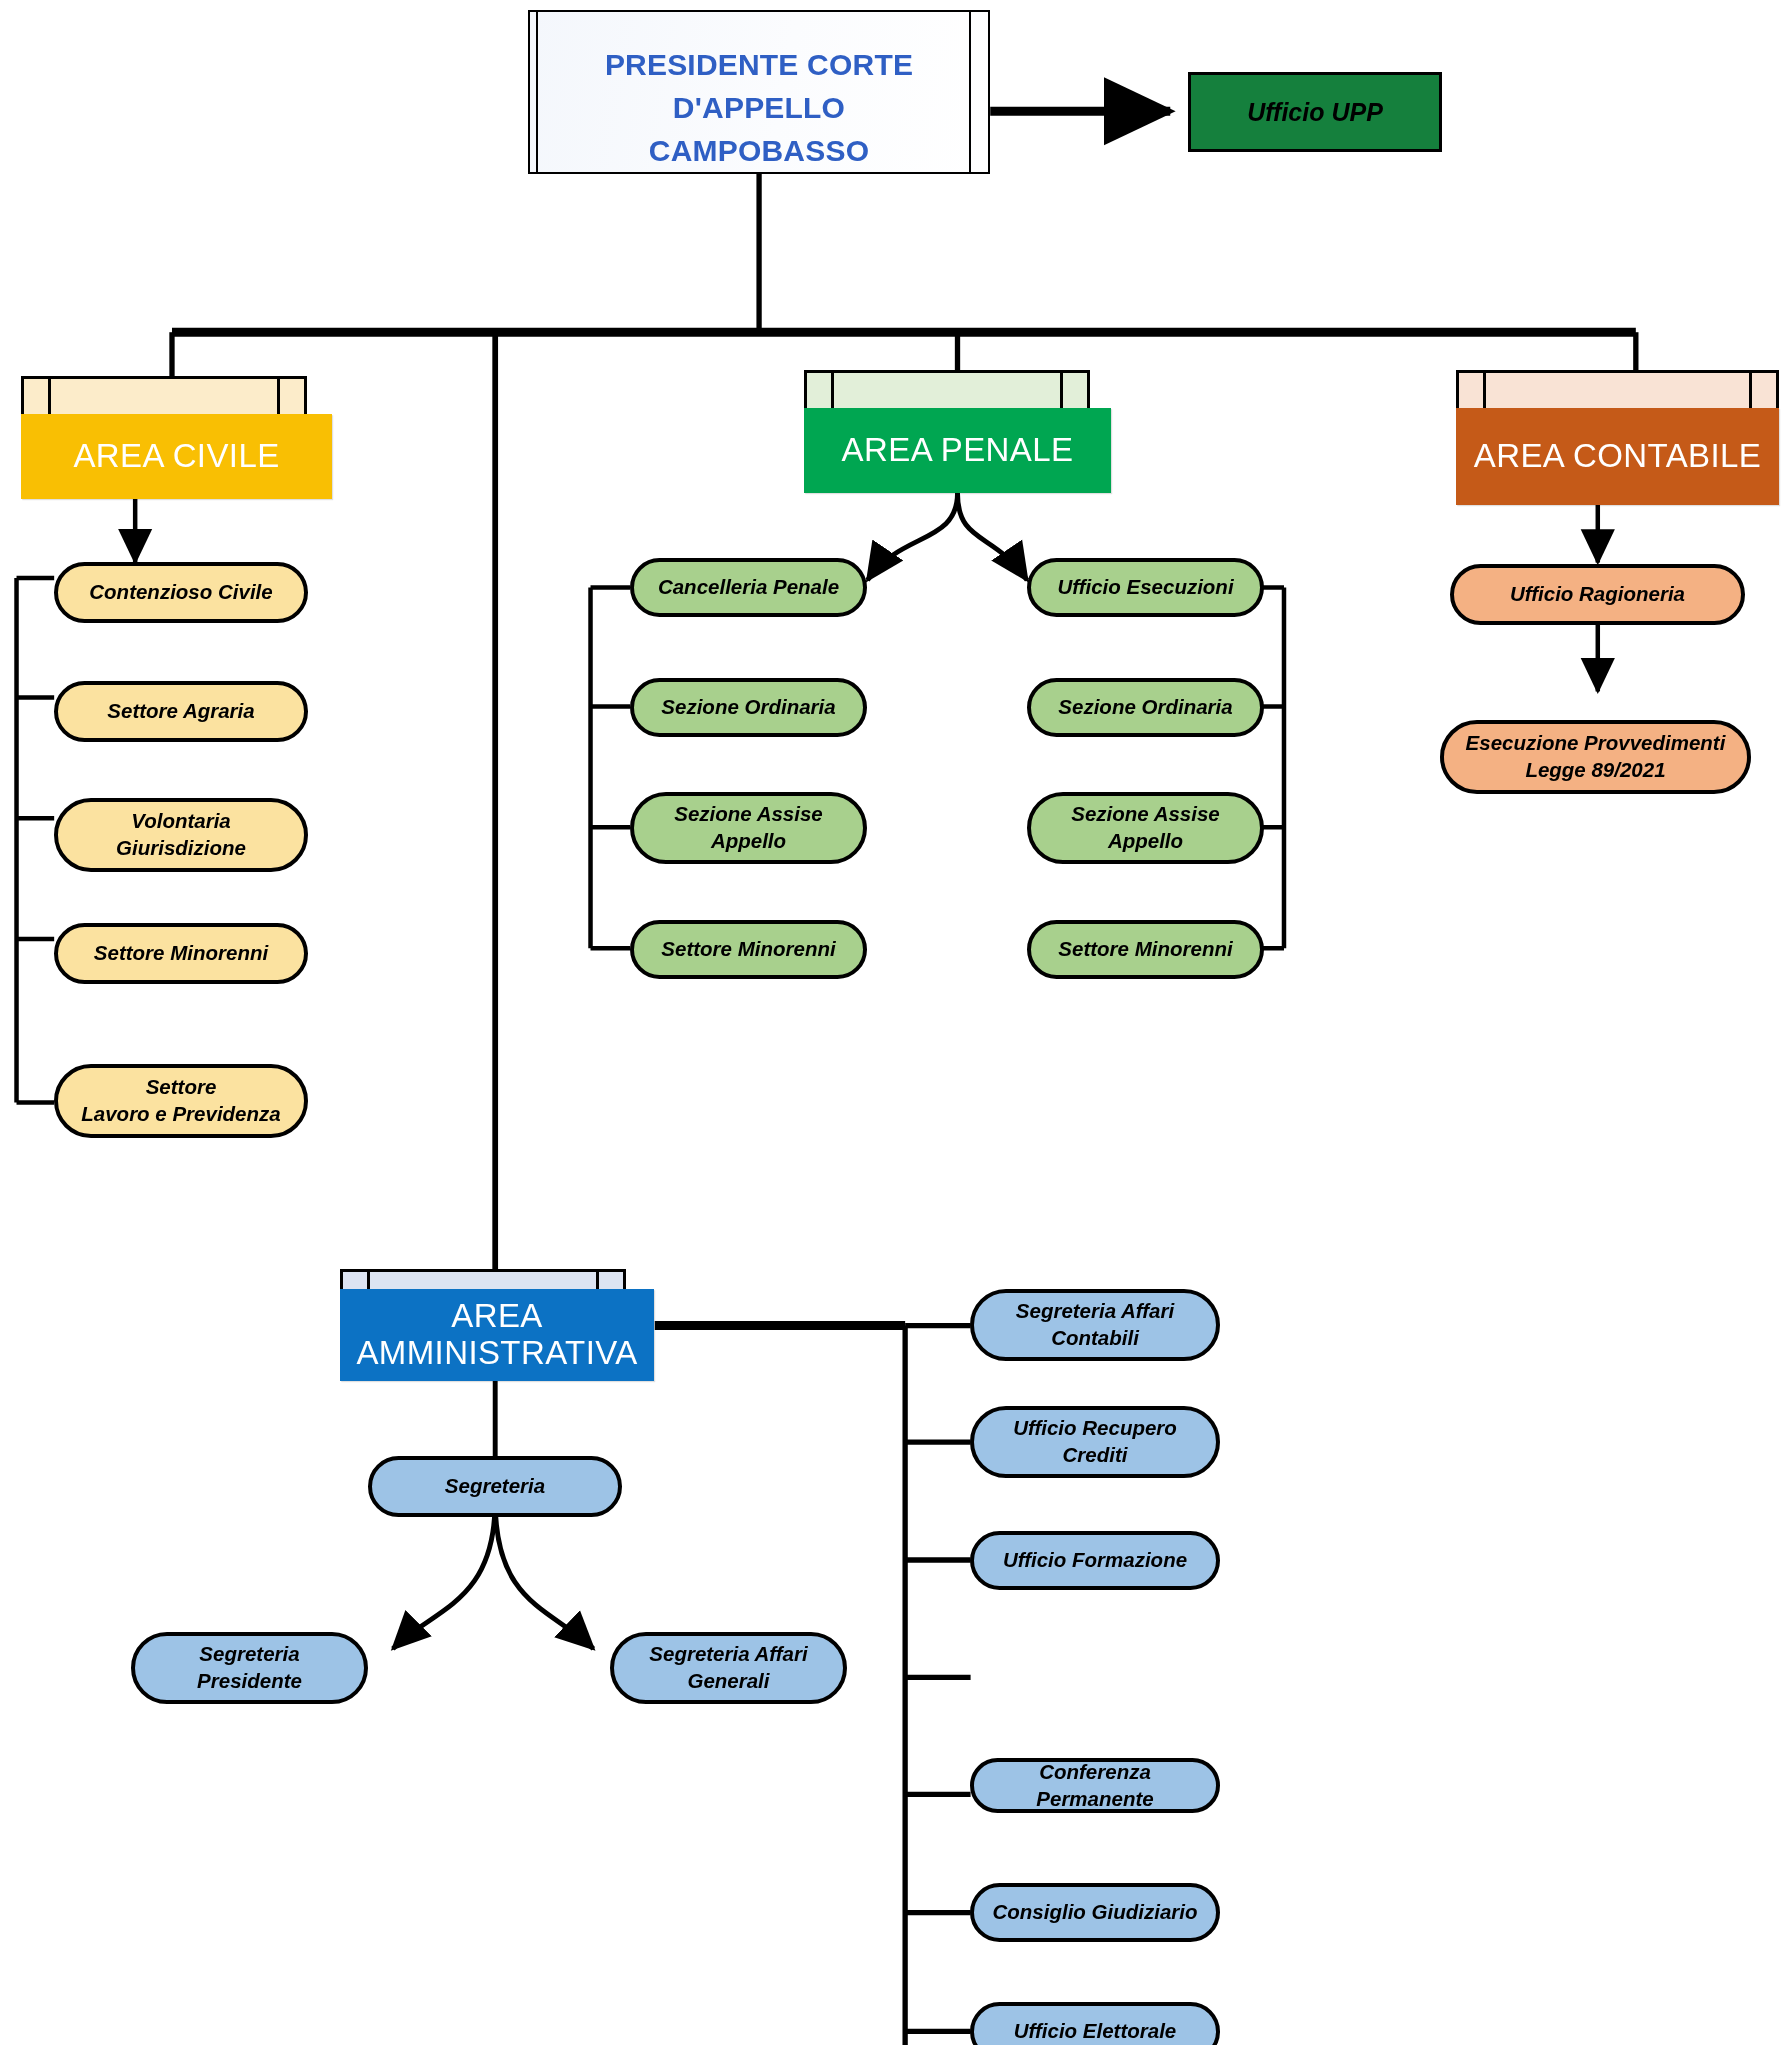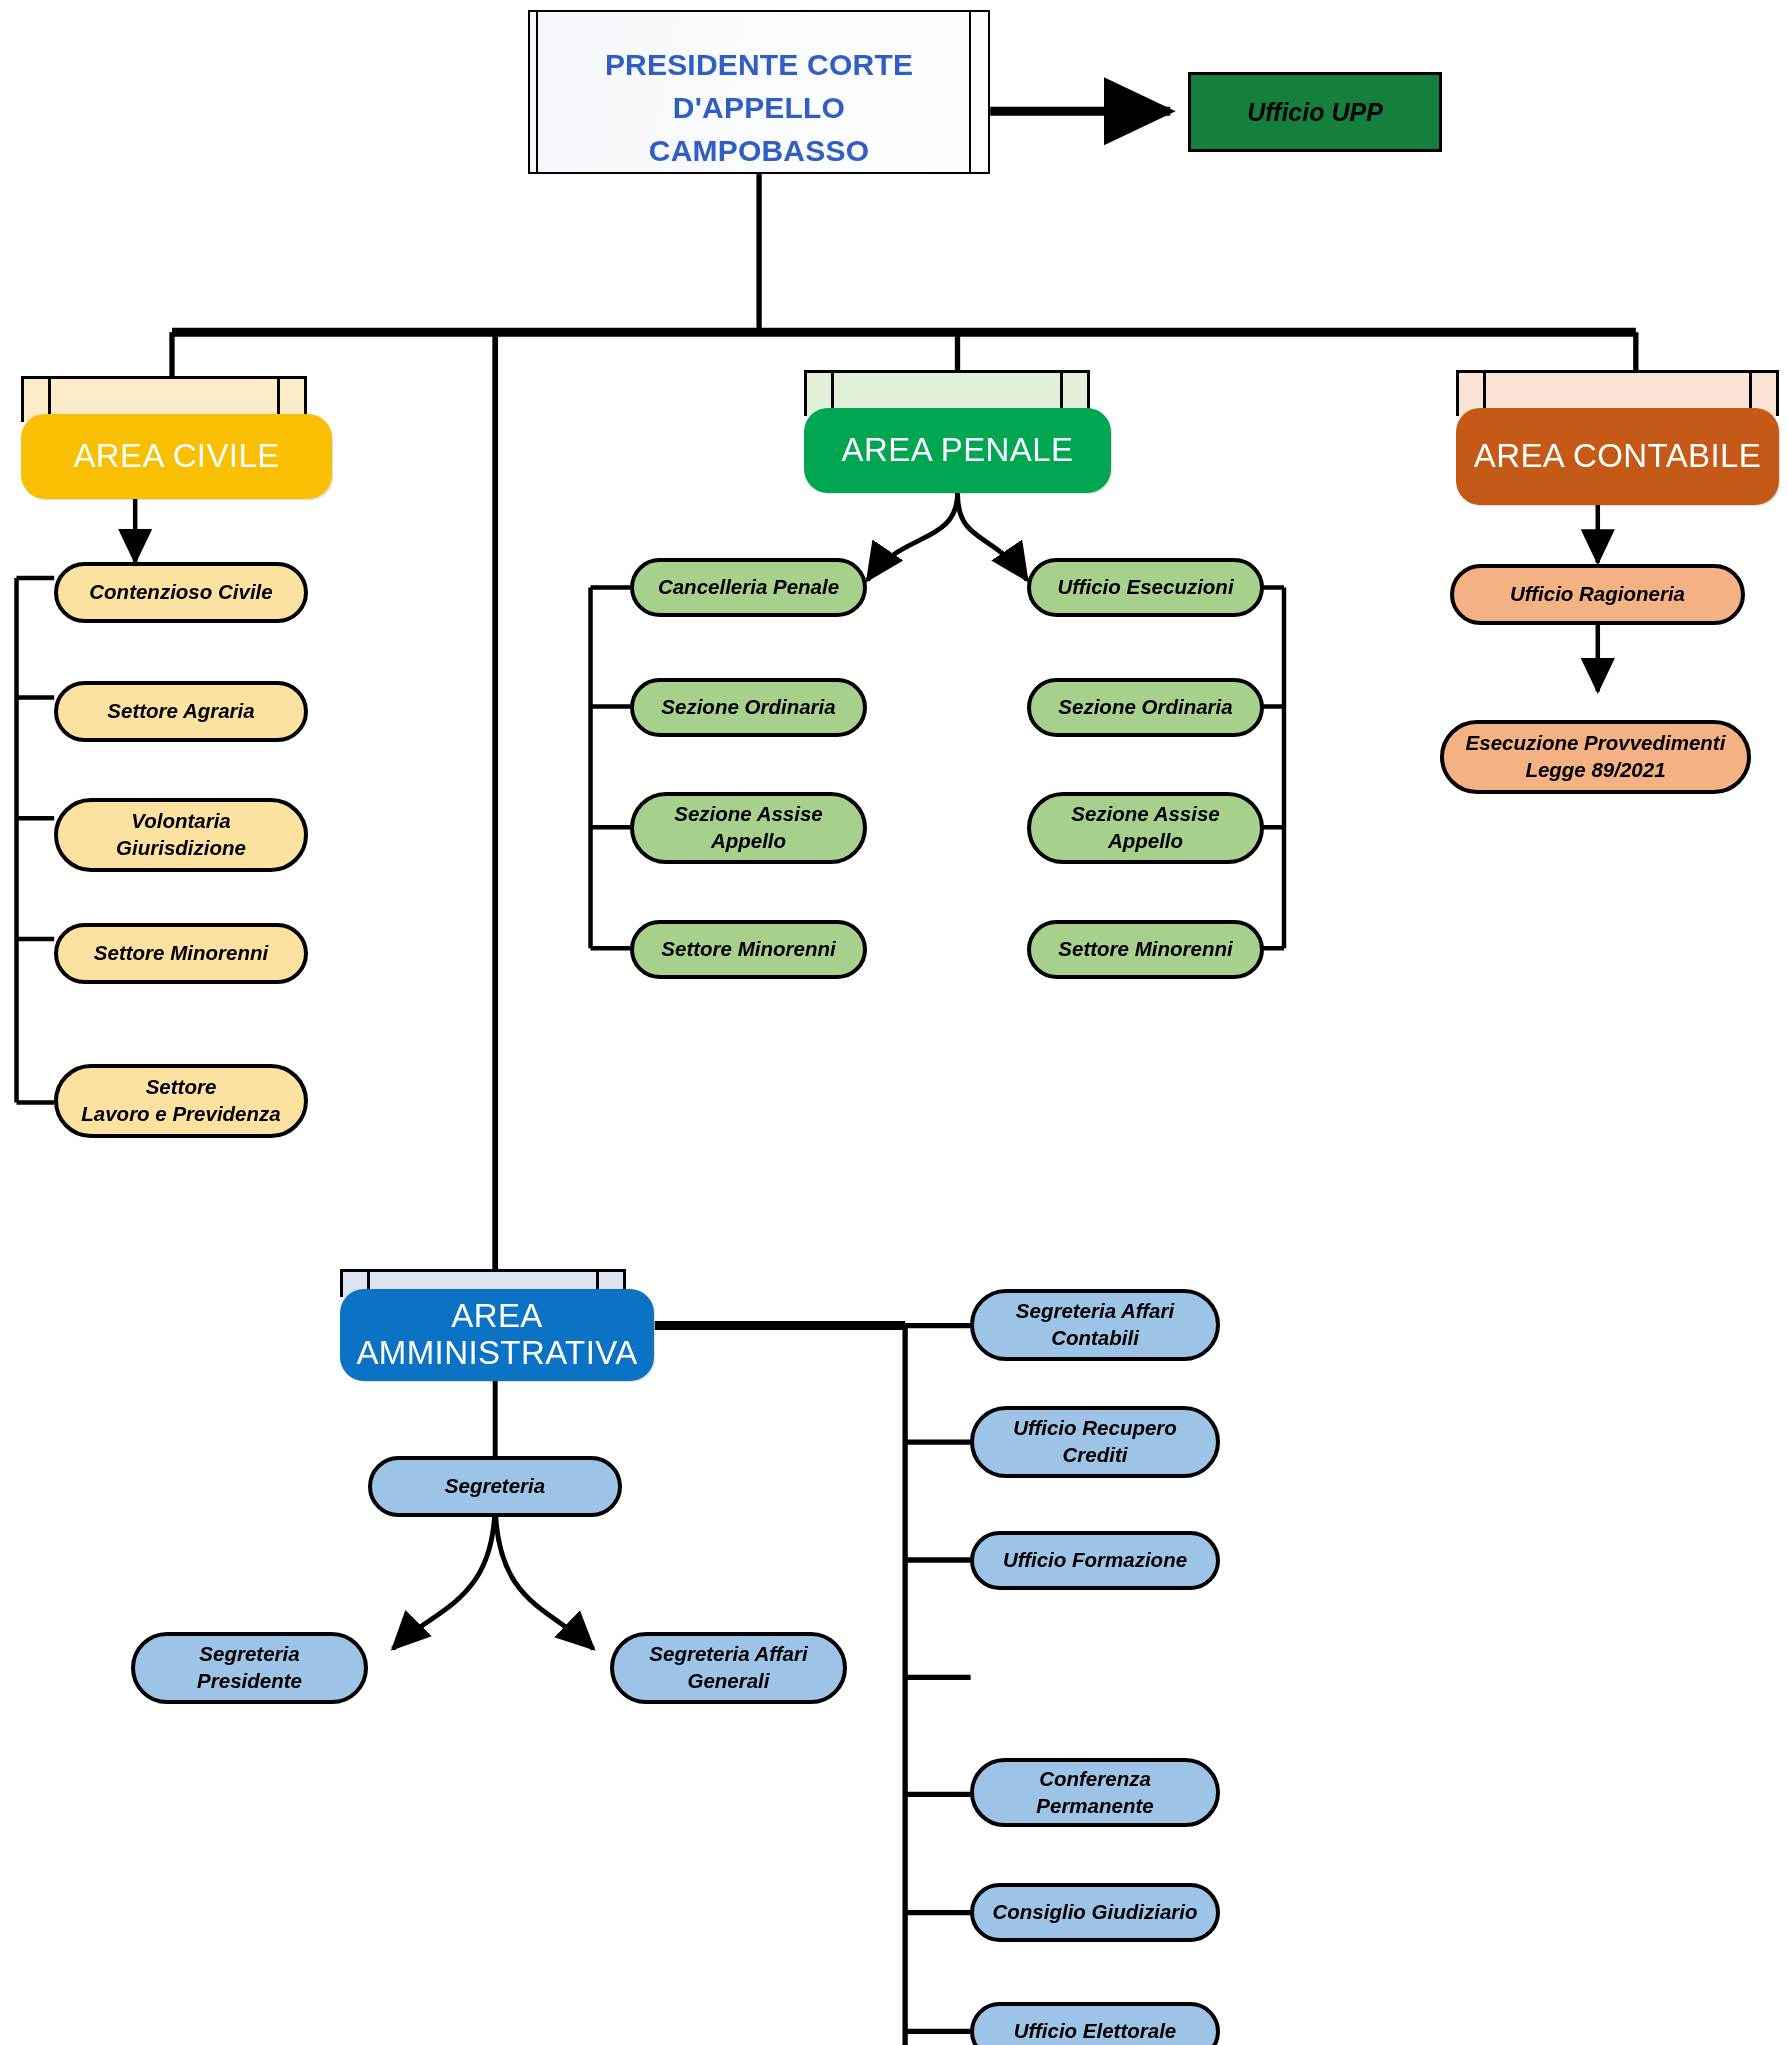--- a/index.html
+++ b/index.html
@@ -19,21 +19,21 @@
   .plain-box{position:absolute;background:#15803d;border:3.3px solid #000;box-sizing:border-box;
              display:flex;align-items:center;justify-content:center;}
   .plain-box span{font-style:italic;font-weight:bold;font-size:25px;color:#000;text-align:center;}
 
   
   .area{position:absolute;}
   .area .tab{position:absolute;left:0;top:0;box-sizing:border-box;border:3.3px solid #000;border-bottom:none;}
   .area .tab .slotA{position:absolute;left:24px;top:-3.3px;bottom:-3.3px;width:0;border-left:3.3px solid #000;}
   .area .tab .slotB{position:absolute;right:24px;top:-3.3px;bottom:-3.3px;width:0;border-left:3.3px solid #000;}
   .area .body{position:absolute;left:0;display:flex;align-items:center;justify-content:center;
-              box-shadow:1.2px 1.2px 0 rgba(0,0,0,.12);border-radius:24px;}
+              box-shadow:1.2px 1.2px 0 rgba(0,0,0,.12);}
   .area .body span{color:#fff;font-size:33px;font-weight:400;letter-spacing:0.4px;text-align:center;line-height:1.12;}
 
   
   .pill{position:absolute;box-sizing:border-box;border:4.1px solid #000;border-radius:37px;
         display:flex;align-items:center;justify-content:center;padding:0 10.6px;}
   .pill span{font-style:italic;font-weight:bold;font-size:20.5px;line-height:1.30;text-align:center;color:#000;
              display:block;}
 
   .c-yellow{background:#fbe2a0;}
   .c-green {background:#a8d08d;}
@@ -257,21 +257,21 @@
   </div>
   <div class="pill c-blue" style="left:970px;top:1406px;width:250px;height:72px;">
     <span>
       <i style="font-style:inherit">Ufficio Recupero</i><br>
       <i style="font-style:inherit">Crediti</i>
     </span>
   </div>
   <div class="pill c-blue" style="left:970px;top:1531px;width:250px;height:59px;">
     <span>Ufficio Formazione</span>
   </div>
-  <div class="pill c-blue" style="left:970px;top:1758px;width:250px;height:69px;">
+  <div class="pill c-blue" style="left:970px;top:1758px;width:250px;height:55px;">
     <span>
       <i style="font-style:inherit">Conferenza</i><br>
       <i style="font-style:inherit">Permanente</i>
     </span>
   </div>
   <div class="pill c-blue" style="left:970px;top:1883px;width:250px;height:59px;">
     <span>Consiglio Giudiziario</span>
   </div>
   <div class="pill c-blue" style="left:970px;top:2002px;width:250px;height:59px;">
     <span>Ufficio Elettorale</span>

